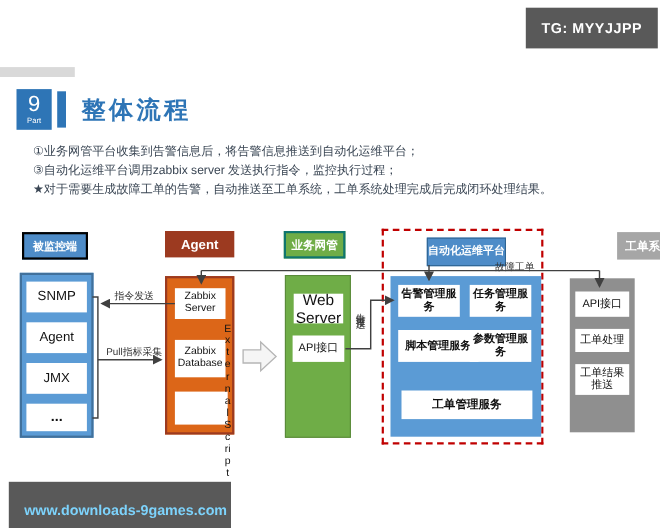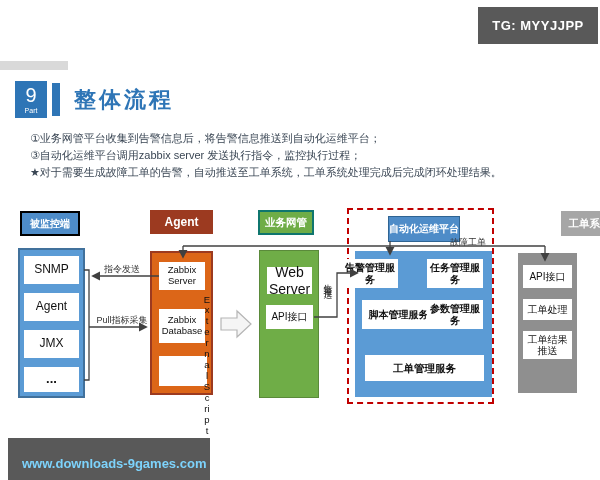--- a/index.html
+++ b/index.html
@@ -53,21 +53,21 @@
   .item{background:#fff;color:#111;line-height:1.15;overflow-wrap:anywhere;}
   .it-snmp {left:24px;top:256px;width:55px;height:28px;font-size:12px;}
   .it-agent{left:24px;top:293px;width:55px;height:28px;font-size:12px;}
   .it-jmx  {left:24px;top:330px;width:55px;height:28px;font-size:12px;}
   .it-dots {left:24px;top:367px;width:55px;height:25px;font-size:13px;font-weight:bold;}
   .it-zsrv {left:159px;top:262px;width:46px;height:28px;font-size:9.5px;}
   .it-zdb  {left:159px;top:309px;width:46px;height:34px;font-size:9.5px;}
   .it-zext {left:159px;top:356px;width:46px;height:30px;font-size:9.5px;padding-left:48px;}
   .it-web  {left:267px;top:267px;width:45px;height:27px;font-size:14px;}
   .it-api3 {left:266px;top:305px;width:47px;height:24px;font-size:10px;}
-  .it-a1{left:342px;top:259px;width:56px;height:29px;font-size:10px;font-weight:600;}
+  .it-a1{left:362px;top:259px;width:56px;height:29px;font-size:10px;font-weight:600;}
   .it-a2{left:427px;top:259px;width:56px;height:29px;font-size:10px;font-weight:600;}
   .it-a3{left:362px;top:300px;width:73px;height:29px;font-size:10px;font-weight:600;}
   .it-a4{left:427px;top:300px;width:56px;height:29px;font-size:10px;font-weight:600;}
   .it-a5{left:365px;top:355px;width:119px;height:26px;font-size:10.5px;font-weight:600;}
   .it-t1{left:523px;top:265px;width:49px;height:23px;font-size:10px;}
   .it-t2{left:523px;top:299px;width:49px;height:21px;font-size:10px;}
   .it-t3{left:523px;top:331px;width:49px;height:28px;font-size:10px;}
 
   
   .conn-label{font-size:9px;color:#333;white-space:nowrap;}

